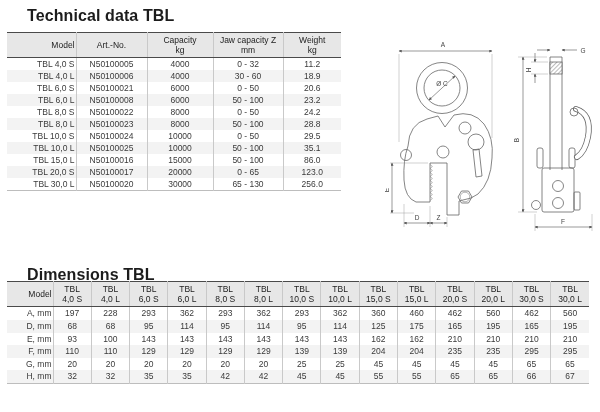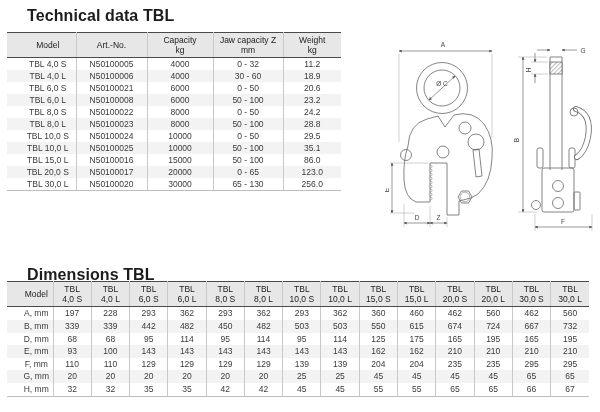--- a/index.html
+++ b/index.html
@@ -28,21 +28,21 @@
     background:#e7e7e7;color:#222;font-weight:normal;font-size:8.5px;
     line-height:1.2;text-align:center;padding:2px 1px;
     border-left:1px solid #c9c9c9;border-bottom:1px solid #4a4a4a;
   }
   td{
     font-size:8.5px;color:#3a3a3a;text-align:center;
     height:12px;line-height:12px;padding:0 1px;
     border-left:1px solid #c9c9c9;white-space:nowrap;overflow:hidden;
   }
   #dim-table td{height:12.6px;line-height:12.6px}
-  th:first-child,td:first-child{border-left:none;text-align:center;padding-left:14px}
+  th:first-child,td:first-child{border-left:none;text-align:right;padding-left:14px}
   tbody tr:nth-child(even){background:#f3f3f3}
 
   #drawing{position:absolute;left:385px;top:0;width:215px;height:255px}
   .ln{fill:none;stroke:#666;stroke-width:0.8}
   .thin{fill:none;stroke:#777;stroke-width:0.55}
   .dim{fill:none;stroke:#555;stroke-width:0.6}
   .wit{fill:none;stroke:#999;stroke-width:0.45}
   .lbl{fill:#444;font-family:"Liberation Sans",sans-serif;font-size:6.5px}
 </style>
 </head>
@@ -286,37 +286,20 @@
         <td>293</td>
         <td>362</td>
         <td>360</td>
         <td>460</td>
         <td>462</td>
         <td>560</td>
         <td>462</td>
         <td>560</td>
       </tr>
       <tr>
-        <td>B, mm</td>
-        <td>339</td>
-        <td>339</td>
-        <td>442</td>
-        <td>482</td>
-        <td>450</td>
-        <td>482</td>
-        <td>503</td>
-        <td>503</td>
-        <td>550</td>
-        <td>615</td>
-        <td>674</td>
-        <td>724</td>
-        <td>667</td>
-        <td>732</td>
-      </tr>
-      <tr>
         <td>D, mm</td>
         <td>68</td>
         <td>68</td>
         <td>95</td>
         <td>114</td>
         <td>95</td>
         <td>114</td>
         <td>95</td>
         <td>114</td>
         <td>125</td>

